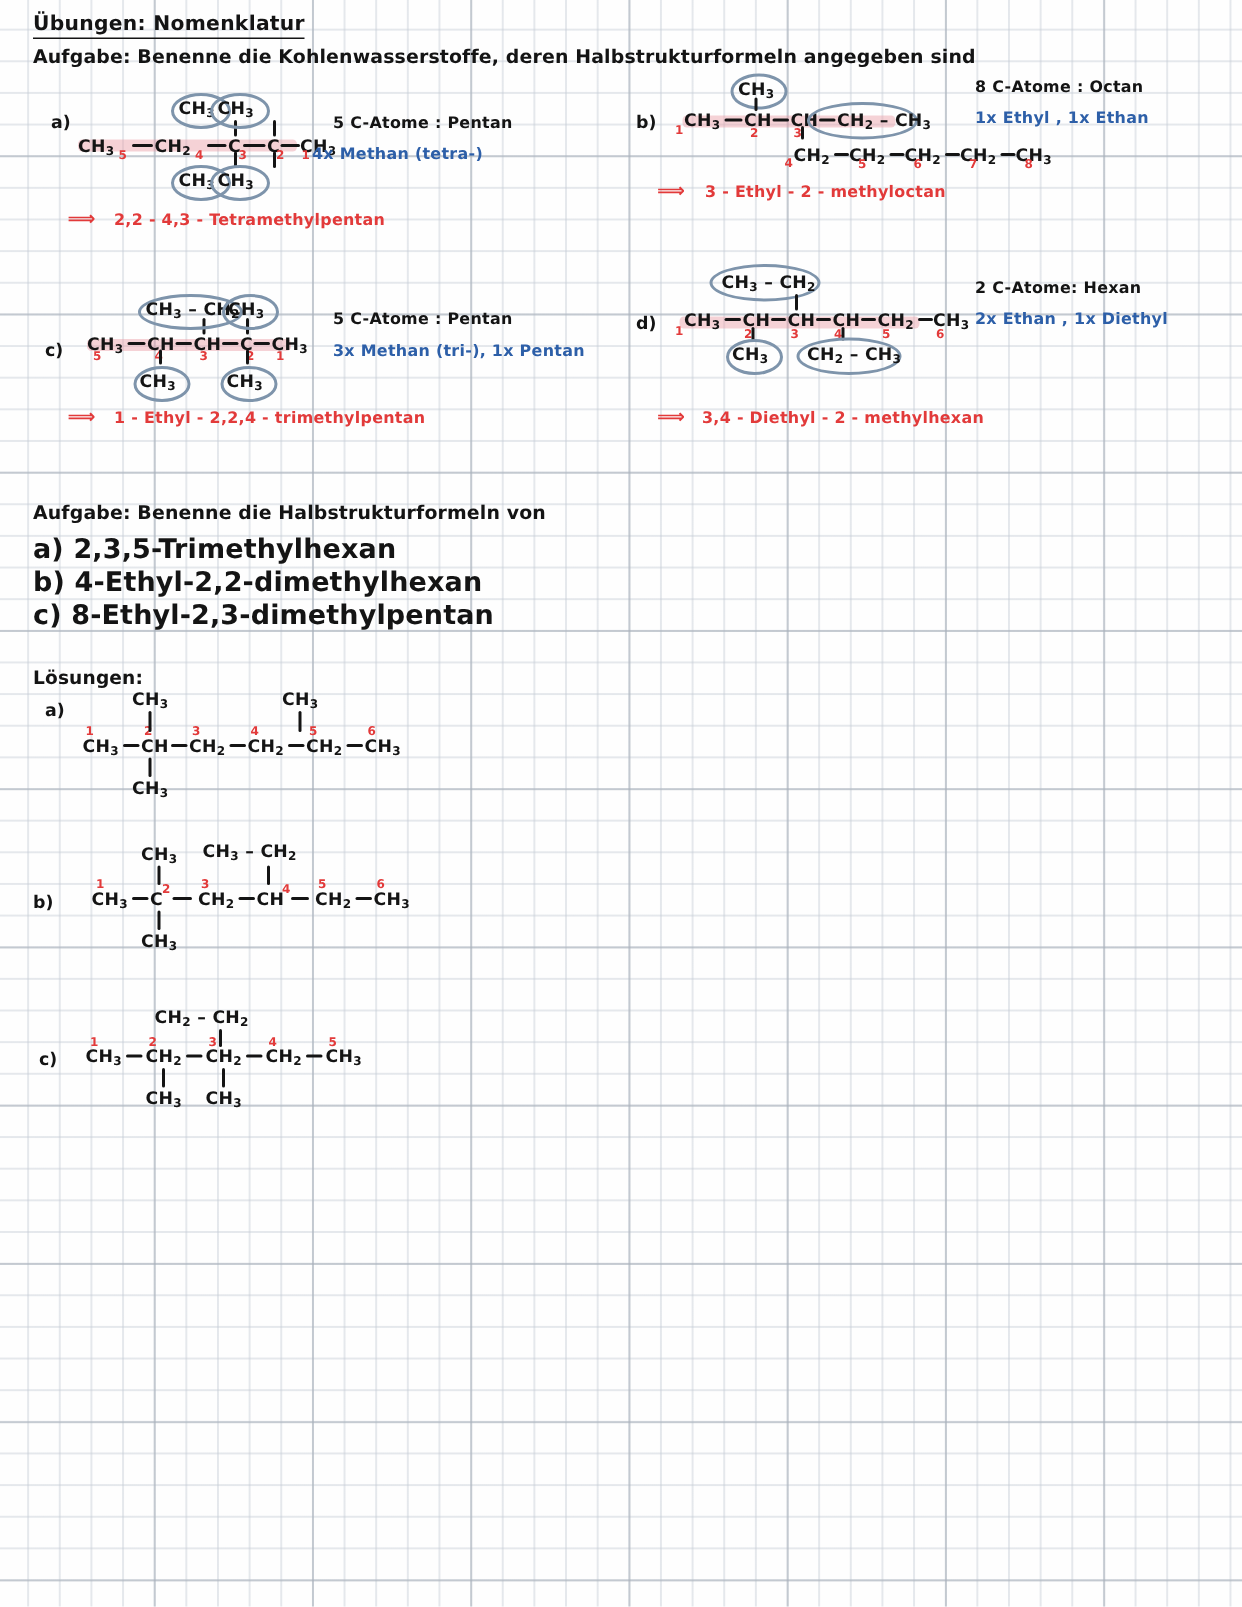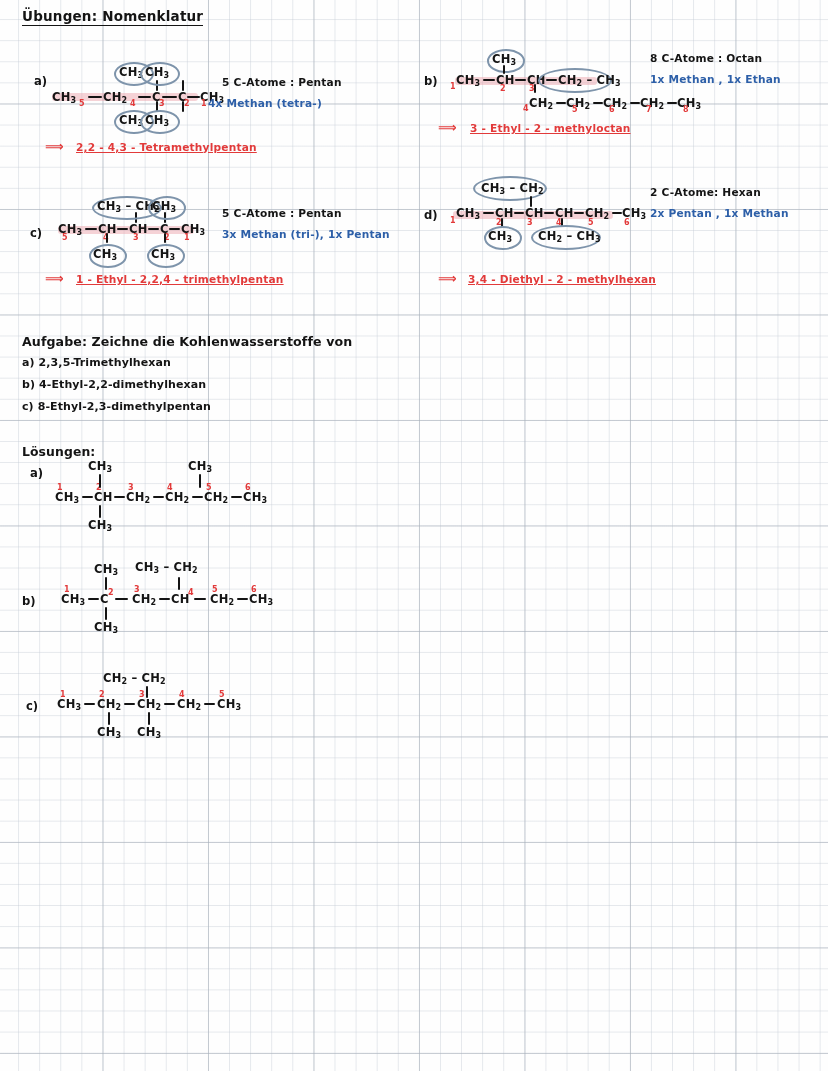--- a/index.html
+++ b/index.html
@@ -50,34 +50,35 @@
   .bondh{position:absolute;height:1.6px;background:#141414;border-radius:1px;}
   .bondv{position:absolute;width:1.6px;background:#141414;border-radius:1px;}
   
   .hl{position:absolute;background:rgba(233,150,160,.42);border-radius:3px;}
   
   .oval{
     position:absolute;border:2.1px solid #7e94ab;border-radius:50%;
     background:transparent;
   }
   .note{font-size:10.6px;font-weight:bold;letter-spacing:.2px;}
-  .answer{font-size:10.6px;font-weight:bold;color:#e23a3a;letter-spacing:.2px;text-decoration:underline;}
+  .answer{font-size:10.6px;font-weight:bold;color:#e23a3a;letter-spacing:.2px;}
   .arrow{font-size:13px;color:#e23a3a;font-weight:bold;}
   .label{font-size:11.6px;font-weight:bold;color:#141414;}
-  .tasklist{font-size:11px;font-weight:bold;letter-spacing:.1px;}
+  .tasklist{font-size:18px;font-weight:bold;letter-spacing:.1px;}
 </style>
 </head>
 <body>
 
 <div id="paper"></div>
 
 <div id="sheet">
 
   <div class="abs h-title ink-black" style="left:22px;top:8px;">Übungen: Nomenklatur</div>
 
+  <div class="abs h-task ink-black" style="left:22px;top:30px;">Aufgabe: Benenne die Kohlenwasserstoffe, deren Halbstrukturformeln angegeben sind</div>
 
   <div class="abs label" style="left:34px;top:74px;">a)</div>
 
   <div>
     <div class="hl" style="left:52px;top:93px;width:146px;height:8px;"></div>
 
     <div class="atom" style="left:52px;top:90px;">CH<span class="sub">3</span></div>
     <div class="idx" style="left:79px;top:99px;">5</div>
     <div class="bondh" style="left:88px;top:96px;width:14px;"></div>
 
@@ -158,21 +159,21 @@
 
     <div class="atom" style="left:640px;top:96px;">CH<span class="sub">2</span></div>
     <div class="idx" style="left:646px;top:105px;">7</div>
     <div class="bondh" style="left:667px;top:102px;width:10px;"></div>
 
     <div class="atom" style="left:677px;top:96px;">CH<span class="sub">3</span></div>
     <div class="idx" style="left:683px;top:105px;">8</div>
   </div>
 
   <div class="abs note ink-black" style="left:650px;top:52px;">8 C-Atome :  Octan</div>
-  <div class="abs note ink-blue" style="left:650px;top:73px;">1x Methan ,  1x Ethan</div>
+  <div class="abs note ink-blue" style="left:650px;top:73px;">1x Ethyl ,  1x Ethan</div>
 
   <div class="abs arrow" style="left:438px;top:120px;">⟹</div>
   <div class="abs answer" style="left:470px;top:122px;">3 - Ethyl - 2 - methyloctan</div>
 
   <div class="abs label" style="left:30px;top:226px;">c)</div>
 
   <div>
     <div class="hl" style="left:58px;top:226px;width:136px;height:8px;"></div>
 
     <div class="atom" style="left:58px;top:222px;">CH<span class="sub">3</span></div>
@@ -253,26 +254,26 @@
     <div class="bondv" style="left:501px;top:218px;height:9px;"></div>
     <div class="oval" style="left:484px;top:226px;width:34px;height:20px;"></div>
     <div class="atom" style="left:488px;top:229px;">CH<span class="sub">3</span></div>
 
     <div class="bondv" style="left:561px;top:218px;height:9px;"></div>
     <div class="oval" style="left:531px;top:225px;width:66px;height:21px;"></div>
     <div class="atom" style="left:538px;top:229px;">CH<span class="sub">2</span> – CH<span class="sub">3</span></div>
   </div>
 
   <div class="abs note ink-black" style="left:650px;top:186px;">2 C-Atome:  Hexan</div>
-  <div class="abs note ink-blue" style="left:650px;top:207px;">2x Pentan ,  1x Methan</div>
+  <div class="abs note ink-blue" style="left:650px;top:207px;">2x Ethan ,  1x Diethyl</div>
 
   <div class="abs arrow" style="left:438px;top:271px;">⟹</div>
   <div class="abs answer" style="left:468px;top:273px;">3,4 - Diethyl - 2 - methylhexan</div>
 
-  <div class="abs h-task ink-black" style="left:22px;top:334px;">Aufgabe: Zeichne die Kohlenwasserstoffe von</div>
+  <div class="abs h-task ink-black" style="left:22px;top:334px;">Aufgabe: Benenne die Halbstrukturformeln von</div>
 
   <div class="abs tasklist ink-black" style="left:22px;top:356px;">a) 2,3,5-Trimethylhexan</div>
   <div class="abs tasklist ink-black" style="left:22px;top:378px;">b) 4-Ethyl-2,2-dimethylhexan</div>
   <div class="abs tasklist ink-black" style="left:22px;top:400px;">c) 8-Ethyl-2,3-dimethylpentan</div>
 
   <div class="abs h-sub ink-black" style="left:22px;top:444px;">Lösungen:</div>
 
   <div class="abs label" style="left:30px;top:466px;">a)</div>
 
   <div>

